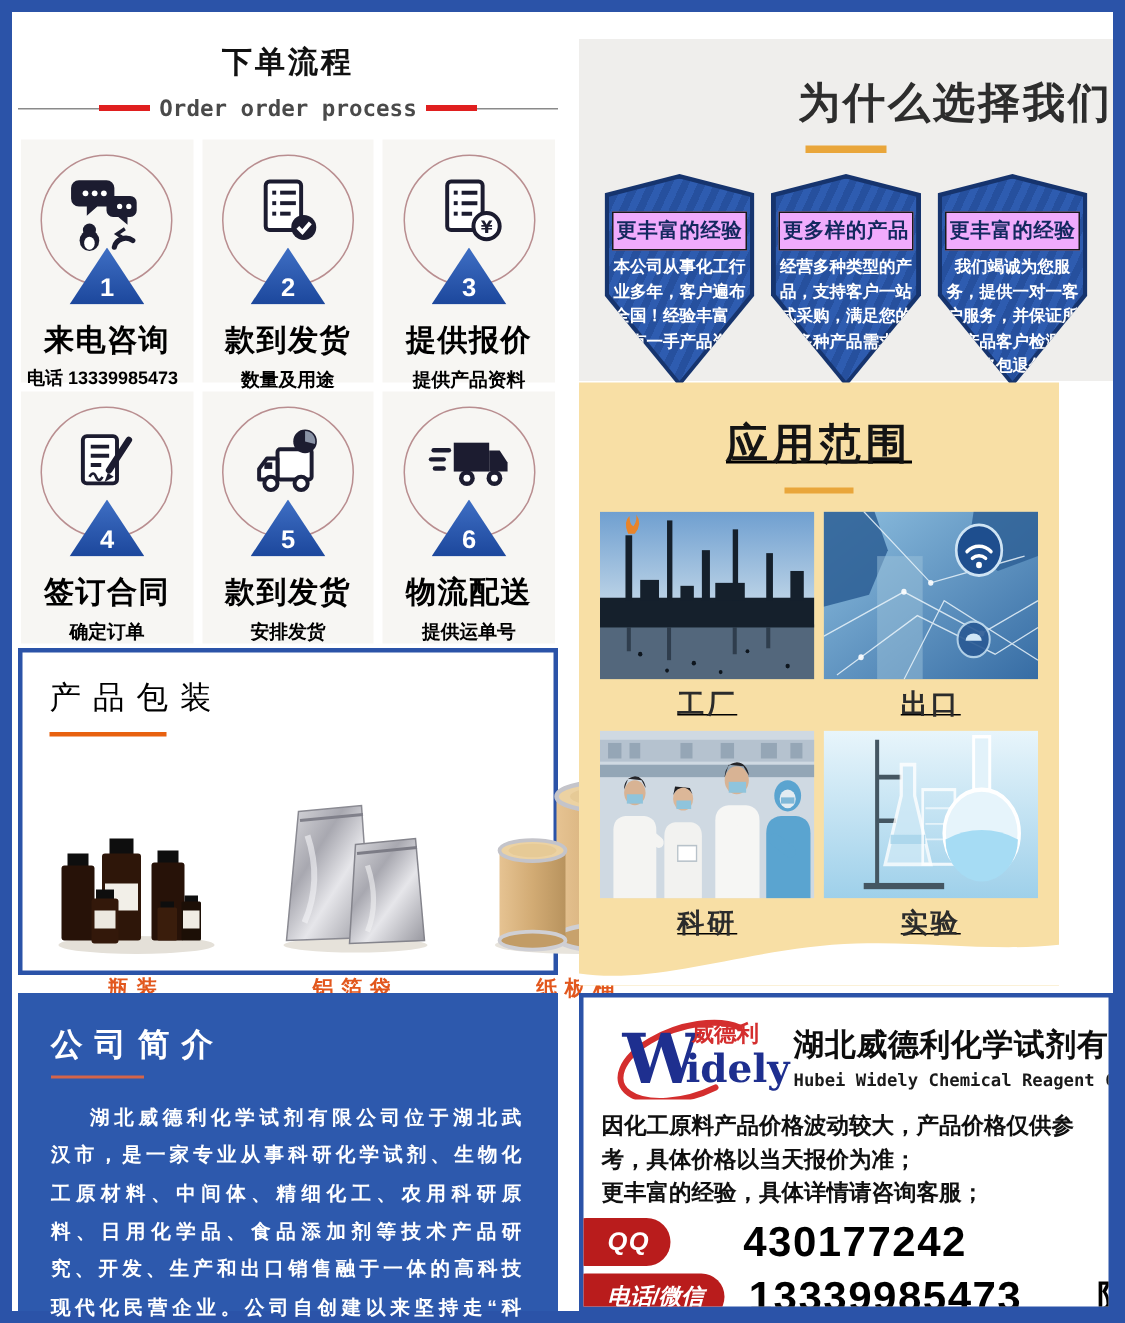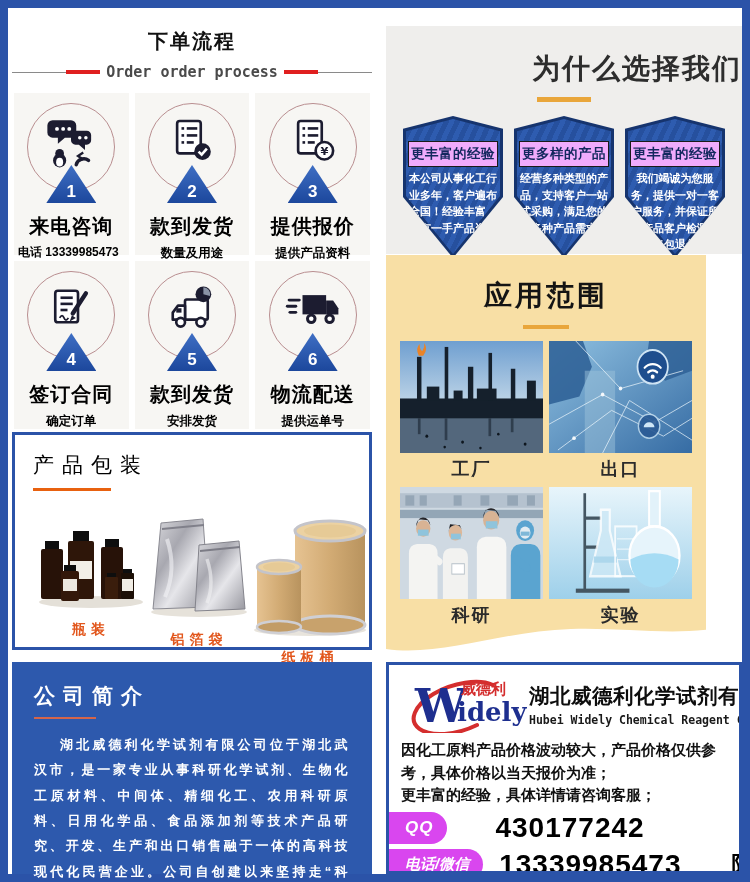--- a/index.html
+++ b/index.html
@@ -26,21 +26,21 @@
   .step-num { color:#fff; font-size:17px; font-weight:bold; line-height:1; padding-bottom:3px; }
   .step-title { margin-top:22px; font-size:20px; font-weight:bold; color:#000; letter-spacing:1px; }
   .step-desc { margin-top:5px; font-size:12.5px; font-weight:bold; color:#000; }
   .step-desc2 { font-size:12.5px; font-weight:bold; color:#000; text-align:left; padding-left:4px; }
   .step-card.wide .step-desc { font-size:12px; text-align:left; padding-left:4px; margin-top:4px; }
 
   
   .pack-sec { left:4px; top:424px; width:360px; height:218px; background:#fff; border:3px solid #2b53a8; padding:16px 18px; }
   .pack-title { font-size:21px; font-weight:normal; color:#000; letter-spacing:8px; }
   .pack-underline { width:78px; height:3px; background:#e8610f; margin-top:9px; }
-  .pack-row { display:flex; justify-content:space-between; margin-top:18px; padding:0 2px; }
+  .pack-row { display:flex; justify-content:space-between; align-items:flex-end; margin-top:18px; padding:0 2px;gap:38px; }
   .pack-item { text-align:center; }
   .pack-label { margin-top:8px; font-size:14px; font-weight:bold; color:#e2571d; letter-spacing:5px; }
 
   
   .profile-sec { left:4px; top:654px; width:360px; height:212px; background:#2d59ad; padding:20px 22px; }
   .profile-title { color:#fff; font-size:21px; font-weight:bold; letter-spacing:8px; }
   .profile-underline { width:62px; height:2px; background:#d4654a; margin-top:7px; }
   .profile-body { margin-top:13px; color:#fff; font-size:13px; font-weight:bold; line-height:1.95; letter-spacing:2.5px; text-indent:2em; text-align:justify; }
 
   
@@ -53,41 +53,41 @@
             background:#16346e; }
   .shield-in { position:absolute; left:3px; top:3px; right:3px; bottom:4px;
                clip-path:polygon(50% 0%,100% 9%,100% 57%,50% 100%,0% 57%,0% 9%);
                background:repeating-linear-gradient(115deg,#2e5cb0 0 5px,#26509e 5px 10px); }
   .shield-badge { position:absolute; left:5px; right:5px; top:25px; background:#f0abfc; border:1px solid #1a1a1a;
                   font-size:13.5px; font-weight:bold; color:#13285e; text-align:center; padding:3px 0; letter-spacing:0.5px; }
   .shield-text { position:absolute; left:4px; right:4px; top:54px; color:#fff; font-size:11px; font-weight:bold;
                  line-height:1.5; text-align:center; }
 
   
-  .apps-sec { left:378px; top:247px; width:320px; height:402px; background:#f8dfa5; overflow:hidden; }
+  .apps-sec { left:378px; top:247px; width:320px; height:402px; background:#f8dfa5; overflow:hidden;text-decoration:underline; }
   .apps-title { padding-top:22px; text-align:center; font-size:28px; font-weight:bold; color:#141414; letter-spacing:3px; }
   .apps-underline { width:46px; height:4px; background:#e9a63b; margin:10px auto 12px; }
   .apps-grid { display:grid; grid-template-columns:1fr 1fr; gap:0 6px; padding:0 14px; }
   .app-cell { text-align:center; }
   .app-img { width:100%; height:112px; overflow:hidden; }
   .app-img svg { display:block; width:100%; height:100%; }
   .app-label { font-size:18px; font-weight:bold; color:#2b2b2b; letter-spacing:2px; padding:4px 0 6px; }
   .apps-wave { position:absolute; left:0; right:0; bottom:0; height:42px; }
 
   
   .contact-sec { left:378px; top:654px; width:356px; height:212px; background:#fff; border:3px solid #2b53a8;
                  padding:10px 12px; overflow:hidden; }
   .contact-head { display:flex; align-items:center; }
   .logo { position:relative; width:126px; height:58px; flex:none; }
   .co-names { margin-left:2px; }
   .co-cn { font-size:20.5px; font-weight:bold; color:#0d0d0d; letter-spacing:0.5px; white-space:nowrap; }
   .co-en { font-family:"DejaVu Sans Mono", monospace; font-size:11.5px; font-weight:bold; color:#1a1a1a; margin-top:3px; white-space:nowrap; }
   .contact-notes { margin-top:6px; font-family:"DejaVu Serif", serif; font-size:15px; font-weight:bold; color:#101010; line-height:1.5; }
   .contact-row { margin-top:5px; display:flex; align-items:center; }
-  .pill { background:#d946ef; color:#fff; font-weight:bold; font-style:italic; border-radius:17px;
+  .pill { background:#b91c1c; color:#fff; font-weight:bold; font-style:italic; border-radius:17px;
           margin-left:-26px; padding:6px 14px 6px 30px; white-space:nowrap; }
   .pill.qq { font-size:17px; letter-spacing:1px; }
   .pill.phone { font-size:15px; }
   .big-num { font-size:28px; font-weight:bold; color:#000; letter-spacing:1px; }
   .row-qq .big-num { margin-left:48px; }
   .row-phone .big-num { margin-left:16px; }
   .person { margin-left:50px; font-size:24px; font-weight:bold; color:#000; letter-spacing:7px; white-space:nowrap; }
 </style>
 </head>
 <body>

